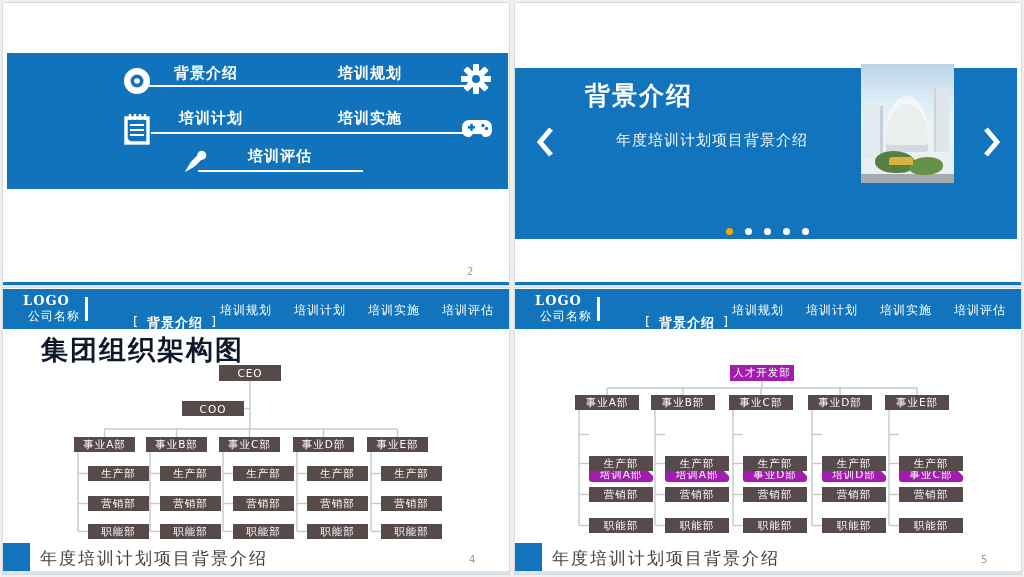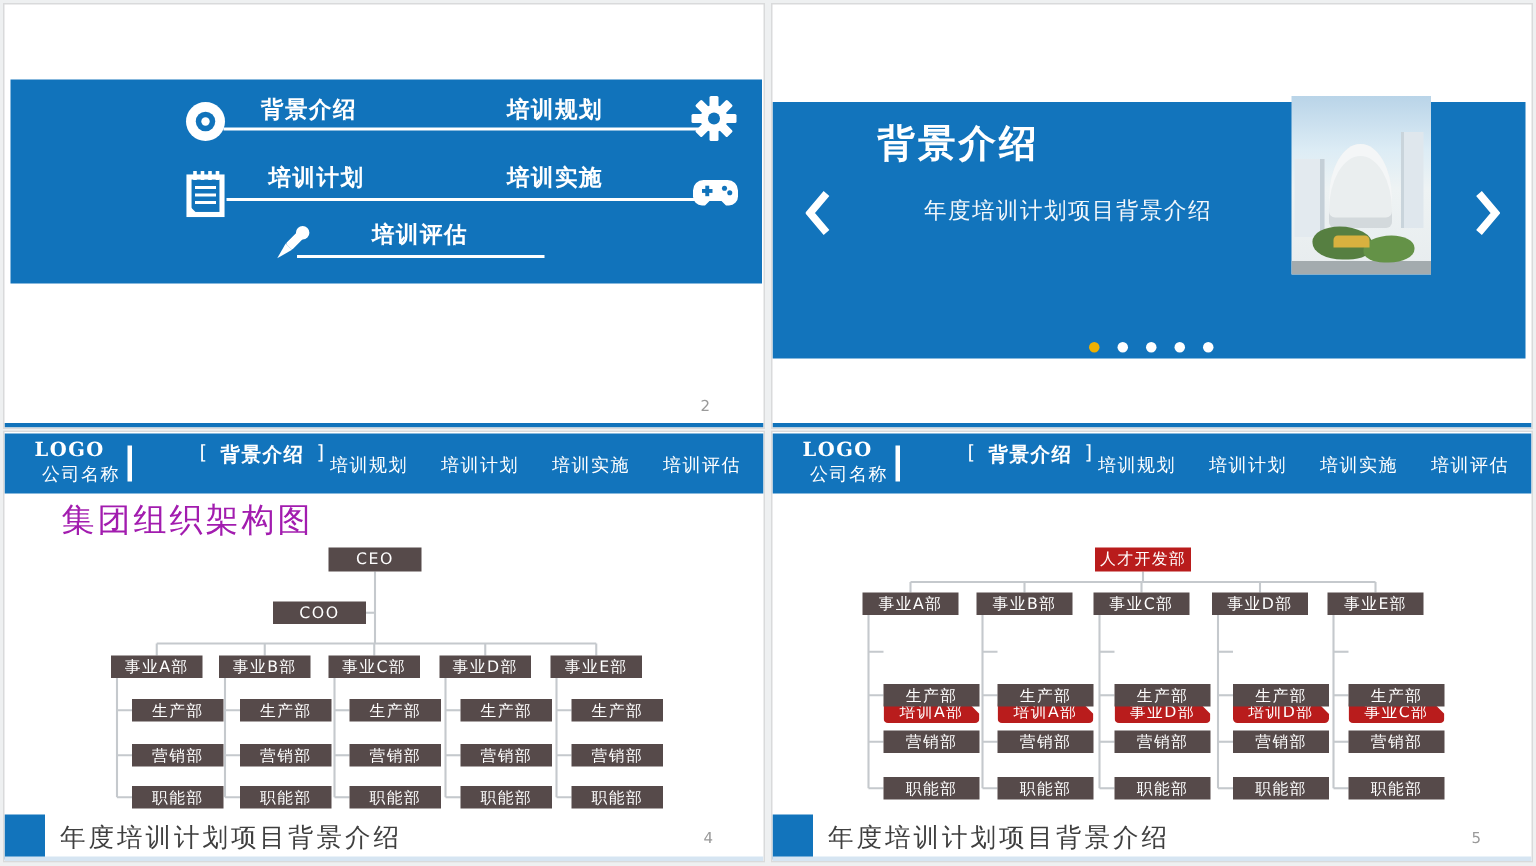--- a/index.html
+++ b/index.html
@@ -43,28 +43,28 @@
   .photo .aw{position:absolute;left:28px;bottom:18px;width:24px;height:8px;background:#d8b13f;border-radius:3px 3px 0 0;}
   .photo .gr{position:absolute;left:0;bottom:0;width:100%;height:9px;background:#a3abae;}
   .chev{position:absolute;width:17px;height:32px;}
 
   
   .navbar{position:absolute;left:0;top:1px;right:0;height:40px;background:#1274bc;color:#fff;}
   .nv-logo{position:absolute;left:20px;top:4px;width:62px;text-align:left;font-family:"DejaVu Serif","Liberation Serif",serif;font-weight:bold;font-size:13px;letter-spacing:1px;}
   .nv-comp{position:absolute;left:10px;top:19px;width:82px;text-align:center;font-size:12px;letter-spacing:1px;}
   .nv-div{position:absolute;left:82px;top:8px;width:3px;height:24px;background:#fff;}
   .nv-item{position:absolute;top:13px;font-size:12px;letter-spacing:1px;text-align:center;white-space:nowrap;cursor:default;}
-  .nv-item.active{top:5px;font-size:13px;font-weight:bold;}
+  .nv-item.active{top:25px;font-size:13px;font-weight:bold;}
   .nv-item.active .br{font-weight:normal;padding:0 8px;position:relative;top:-1px;}
 
   
-  .sl-title{position:absolute;left:38px;top:44px;font-size:22px;font-weight:400;color:#a21caf;letter-spacing:2px;}
+  .sl-title{position:absolute;left:38px;top:44px;font-size:27px;font-weight:700;color:#0f172a;letter-spacing:2px;}
   .obox{position:absolute;background:#564a4a;color:#fff;font-size:10.5px;letter-spacing:1px;
     display:flex;align-items:center;justify-content:center;white-space:nowrap;}
-  .obox.blue{background:#b91c1c;}
+  .obox.blue{background:#a21caf;}
   .obox.notch{clip-path:polygon(0 0,calc(100% - 9px) 0,100% 9px,100% 100%,0 100%);border-radius:3px;margin-top:40px;}
   .org-svg{position:absolute;left:0;top:0;pointer-events:none;}
   .footer-sq{position:absolute;left:0;top:255px;width:27px;height:30px;background:#1274bc;}
   .footer-tx{position:absolute;left:37px;top:259px;font-size:17px;color:#3f3f3f;letter-spacing:2px;}
 </style>
 </head>
 <body>
 
 <div class="slide" id="slide1">
   <div class="s1-banner"></div>

